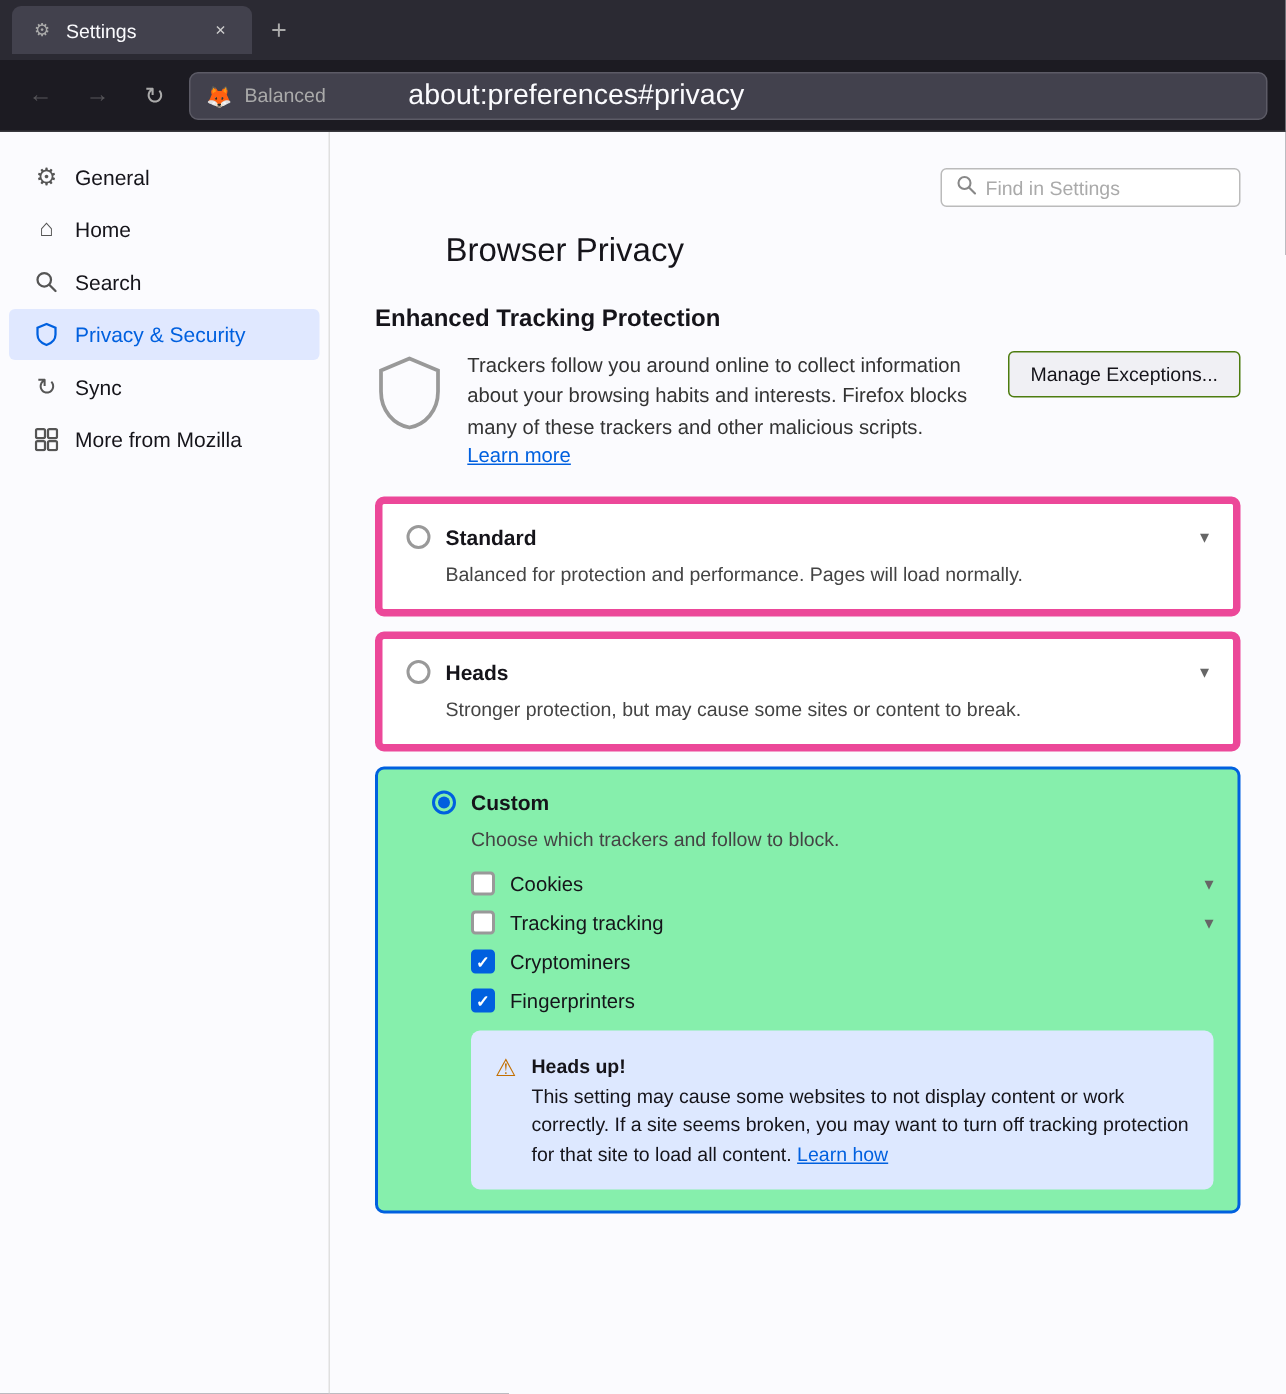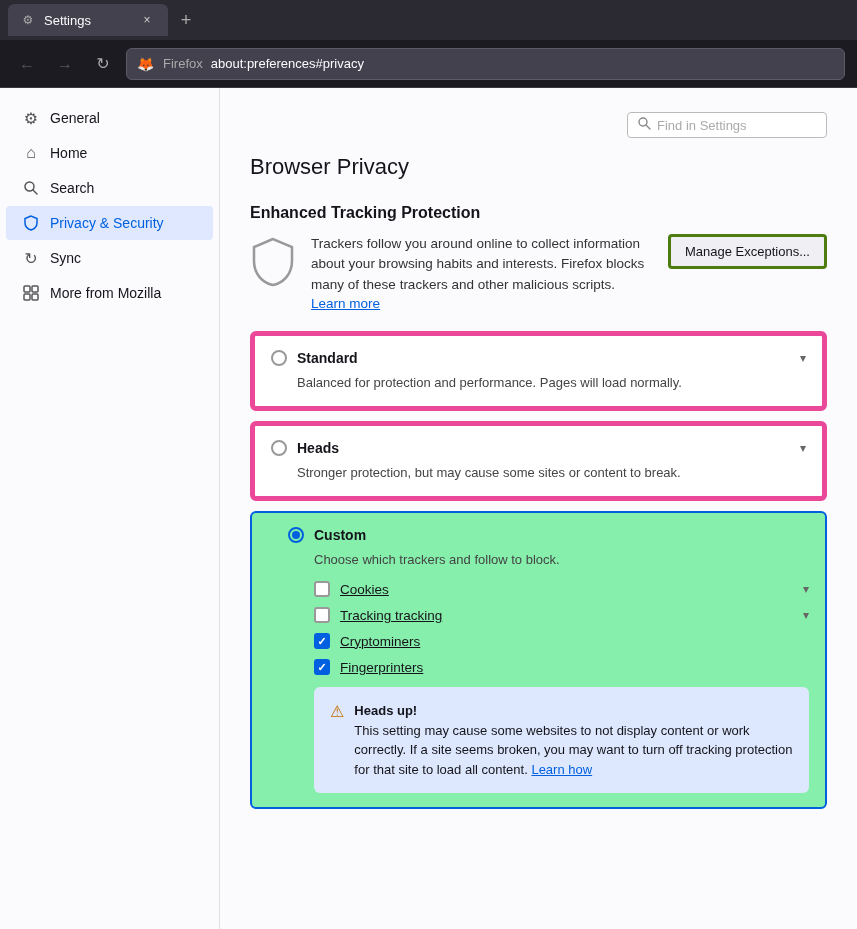--- a/index.html
+++ b/index.html
@@ -104,22 +104,23 @@
     }
     .firefox-logo {
       width: 18px;
       height: 18px;
       display: flex;
       align-items: center;
       justify-content: center;
       font-size: 14px;
     }
     .address-text {
-      font-size: 13px;
+      font-size: 19px;
       color: #fbfbfe;
+      margin-left: 47px;
     }
     .address-brand {
       font-size: 13px;
       color: #aaa;
       font-weight: 500;
     }
 
     
     .find-settings-bar {
       display: flex;
@@ -199,20 +200,21 @@
       flex: 1;
       padding: 24px 30px;
       overflow-y: auto;
       background: #fbfbfe;
     }
     .page-title {
       font-size: 22px;
       font-weight: 300;
       color: #15141a;
       margin-bottom: 24px;
+      margin-left: 47px;
     }
     .section-title {
       font-size: 16px;
       font-weight: 600;
       color: #15141a;
       margin-bottom: 12px;
     }
     .etp-header {
       display: flex;
       align-items: flex-start;
@@ -239,21 +241,21 @@
       max-width: 380px;
     }
     .learn-more-link {
       color: #0060df;
       text-decoration: underline;
       cursor: pointer;
       font-size: 13.5px;
     }
     .manage-btn {
       background: #f0f0f4;
-      border: 3px solid #4d7c0f;
+      border: 1px solid #4d7c0f;
       border-radius: 4px;
       padding: 7px 14px;
       font-size: 13px;
       cursor: pointer;
       color: #15141a;
       white-space: nowrap;
     }
 
     
     .option-card {
@@ -340,21 +342,20 @@
     .check-box.checked::after {
       content: '✓';
       color: #fff;
       font-size: 11px;
       font-weight: 700;
     }
     .check-label {
       font-size: 13.5px;
       color: #15141a;
       flex: 1;
-      text-decoration: underline;
     }
     .check-expand {
       color: #666;
       font-size: 12px;
     }
 
     
     .warning-box {
       background: #dde8ff;
       border-radius: 6px;
@@ -392,21 +393,21 @@
   </div>
   <div class="tab-new">+</div>
 </div>
 
 <div class="navbar">
   <div class="nav-btn disabled" title="Back">←</div>
   <div class="nav-btn disabled" title="Forward">→</div>
   <div class="nav-btn" title="Refresh">↻</div>
   <div class="address-bar">
     <div class="firefox-logo">🦊</div>
-    <span class="address-brand">Firefox</span>
+    <span class="address-brand">Balanced</span>
     <span class="address-text">about:preferences#privacy</span>
   </div>
 </div>
 
 <div class="main-layout">
 
   <nav class="sidebar">
     <div class="sidebar-item">
       <div class="sidebar-icon">⚙</div>
       <span>General</span>

